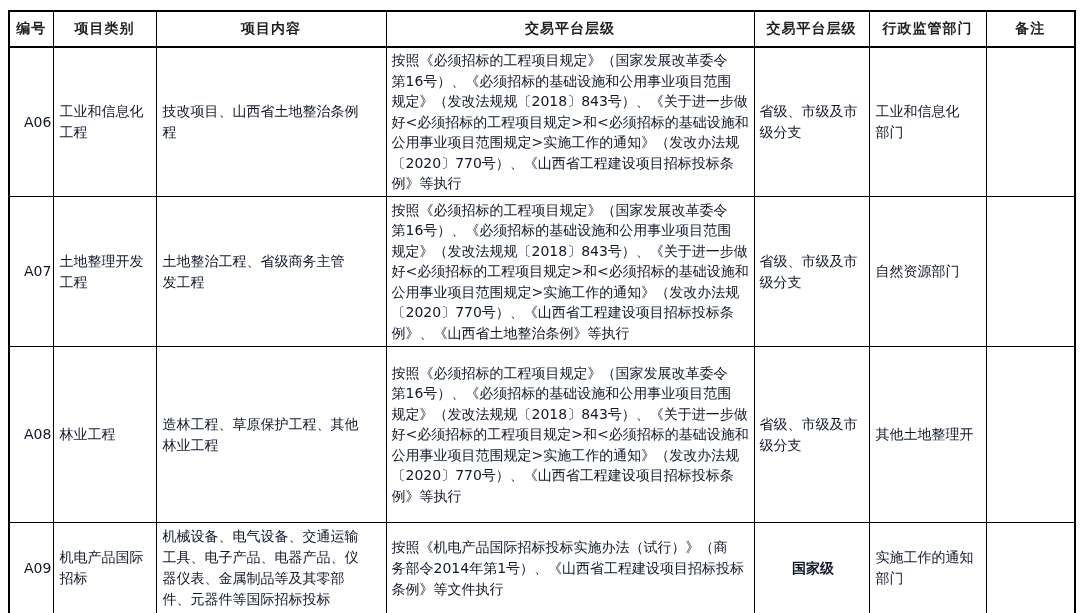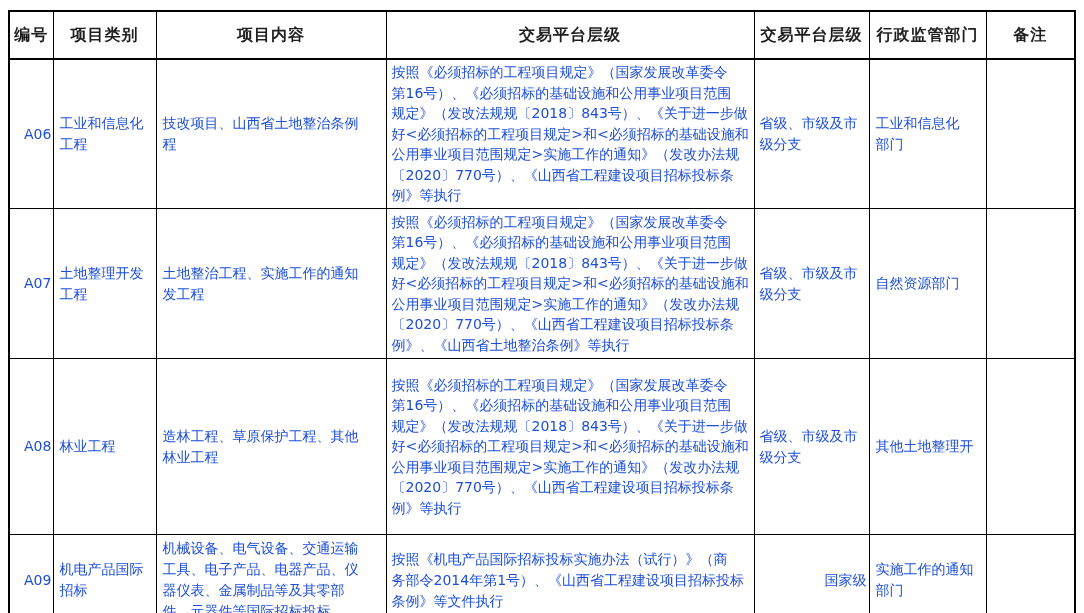--- a/index.html
+++ b/index.html
@@ -16,30 +16,30 @@
     width: 1066px;
     border: 2px solid #000;
   }
   .doc-table th, .doc-table td {
     border: 1px solid #000;
     vertical-align: middle;
     font-size: 14px;
     overflow: hidden;
   }
   .doc-table thead th {
-    height: 48px;
+    height: 36px;
     font-weight: bold;
     text-align: center;
     color: #1f1f1f;
-    font-size: 16px;
+    font-size: 14px;
     border-bottom: 2px solid #000;
     letter-spacing: 1px;
   }
   .doc-table td {
-    color: #1d4ed8;
+    color: #0f172a;
     line-height: 1.5;
     white-space: pre-line;
     text-align: left;
     padding: 2px 4px 2px 6px;
     margin-left: 45px;
   }
   
   col.c-id        { width: 44px;  }
   col.c-category  { width: 103px; }
   col.c-content   { width: 230px; }
@@ -50,21 +50,21 @@
   
   tr.row-0 td { height: 147px; }
   tr.row-1 td { height: 150px; }
   tr.row-2 td { height: 176px; }
   tr.row-3 td { height: 92px;  }
   
   td.cell-id { text-align: center; padding: 14px; }
   td.cell-scope { line-height: 1.47; padding: 2px 3px 2px 5px; }
   td.cell-platform { padding: 2px 2px 2px 5px; }
   
-  tr.row-3 td.cell-platform { text-align: right; }
+  tr.row-3 td.cell-platform { text-align: center; font-weight: bold; }
 </style>
 </head>
 <body>
 
 <div class="page">
   <table class="doc-table">
     <colgroup>
       <col class="c-id">
         <col class="c-category">
         <col class="c-content">
@@ -101,21 +101,21 @@
         <td class="cell-platform">省级、市级及市
 级分支</td>
         <td class="cell-regulator">工业和信息化
 部门</td>
         <td class="cell-remark"></td>
       </tr>
       <tr class="row-1">
         <td class="cell-id">A07</td>
         <td class="cell-category">土地整理开发
 工程</td>
-        <td class="cell-content">土地整治工程、实施工作的通知
+        <td class="cell-content">土地整治工程、省级商务主管
 发工程</td>
         <td class="cell-scope">按照《必须招标的工程项目规定》（国家发展改革委令
 第16号）、《必须招标的基础设施和公用事业项目范围
 规定》（发改法规规〔2018〕843号）、《关于进一步做
 好&lt;必须招标的工程项目规定&gt;和&lt;必须招标的基础设施和
 公用事业项目范围规定&gt;实施工作的通知》（发改办法规
 〔2020〕770号）、《山西省工程建设项目招标投标条
 例》、《山西省土地整治条例》等执行</td>
         <td class="cell-platform">省级、市级及市
 级分支</td>

